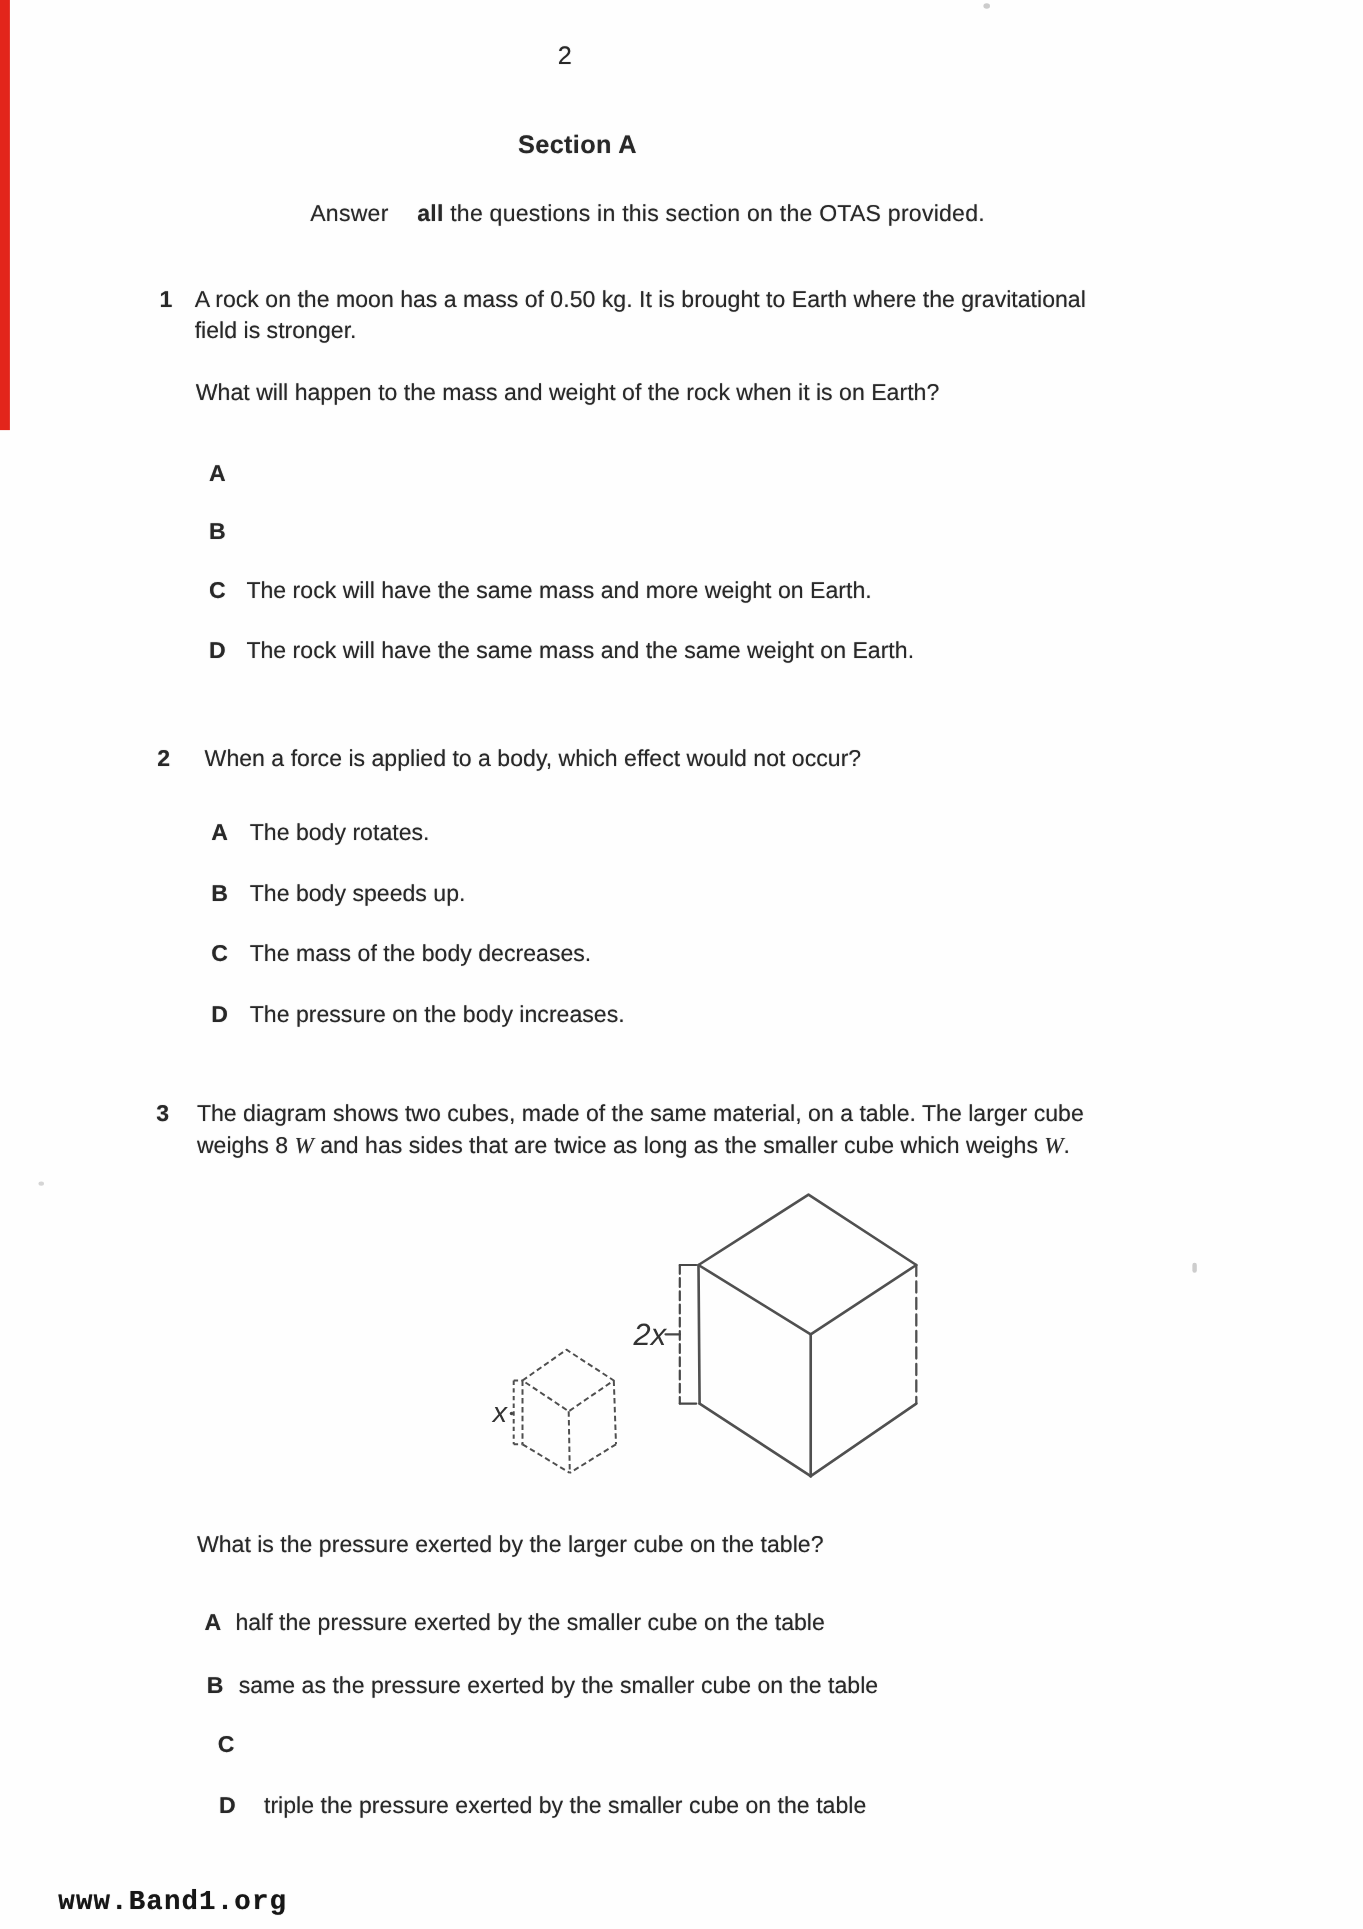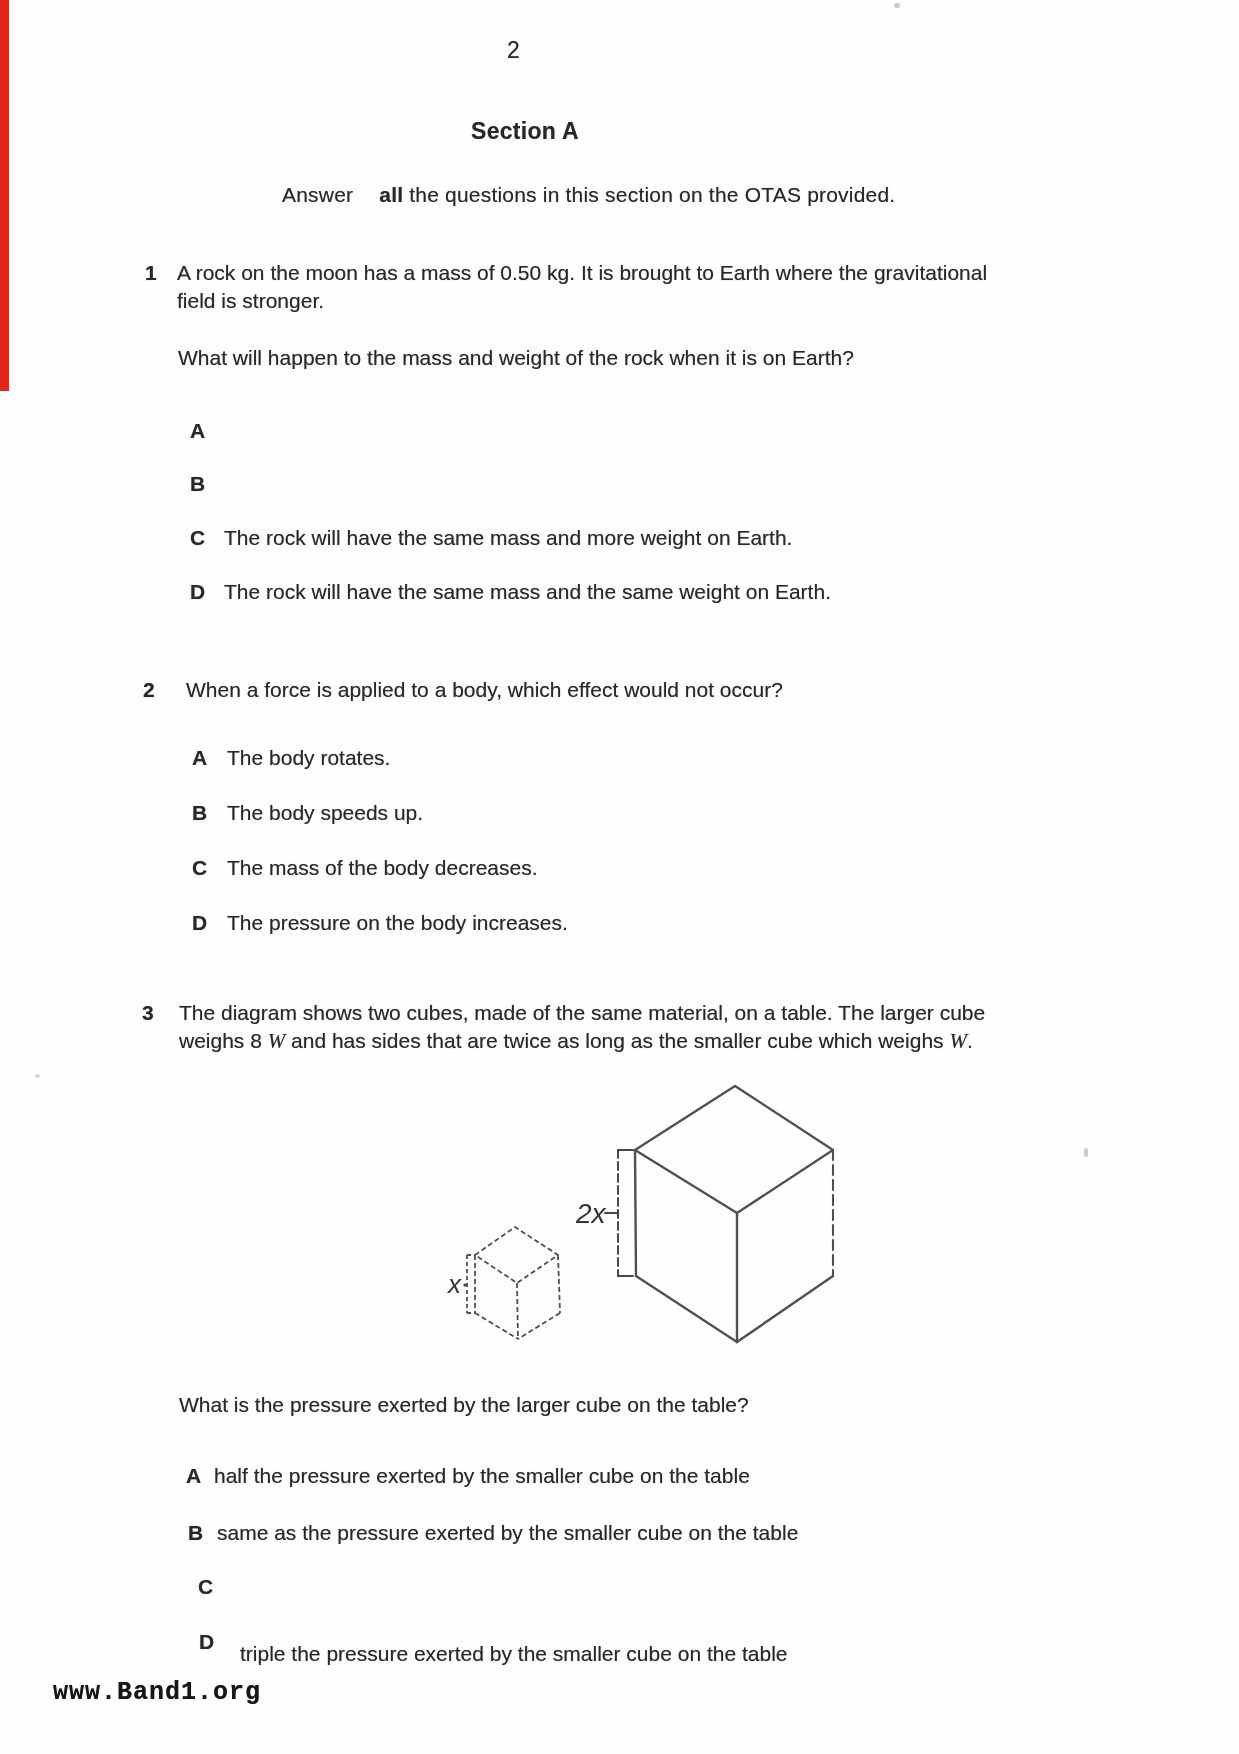--- a/index.html
+++ b/index.html
@@ -12,21 +12,21 @@
   .b{font-weight:bold;margin-left:20px;}
   .qnum{font-weight:bold;}
   .optletter{font-weight:bold;}
   .center-col{letter-spacing:.2px;}
   .sectionA{font-size:23px;font-weight:bold;letter-spacing:.3px;}
   .pageno{font-size:23px;}
   .serifW{font-family:"Liberation Serif",serif;font-style:italic;}
   .redbar{position:absolute;left:0;top:0;width:9px;height:391px;background:#e3251b;}
   .speck{position:absolute;border-radius:50%;}
   .site{font-family:"Liberation Mono","DejaVu Sans Mono",monospace;font-weight:bold;
-        font-size:25px;color:#161616;letter-spacing:1px;text-shadow:0 0 .7px rgba(0,0,0,.6);}
+        font-size:25px;color:#161616;letter-spacing:1px;text-shadow:0 0 .7px rgba(0,0,0,.6);margin-top:36px;}
   .papercode{font-size:22px;color:#222;letter-spacing:.6px;}
   svg text{font-family:"Liberation Sans",sans-serif;}
 </style>
 </head>
 <body>
 
 <div class="page">
 
   <div class="redbar"></div>
   <div class="speck" style="left:894px;top:3px;width:6px;height:5px;background:#a3a3a3;opacity:.55;"></div>
@@ -103,18 +103,18 @@
   </svg>
 
   <div class="t" style="left:179px;top:1393px;">What is the pressure exerted by the larger cube on the table?</div>
 
   <div class="t optletter" style="left:186px;top:1464px;">A</div>
   <div class="t" style="left:214px;top:1464px;">half the pressure exerted by the smaller cube on the table</div>
   <div class="t optletter" style="left:188px;top:1521px;">B</div>
   <div class="t" style="left:217px;top:1521px;">same as the pressure exerted by the smaller cube on the table</div>
   <div class="t optletter" style="left:198px;top:1575px;">C</div>
   <div class="t optletter" style="left:199px;top:1630px;">D</div>
-  <div class="t" style="left:240px;top:1630px;margin-top:12px;">triple the pressure exerted by the smaller cube on the table</div>
+  <div class="t" style="left:240px;top:1630px;">triple the pressure exerted by the smaller cube on the table</div>
 
   <div class="t site" style="left:53px;top:1681px;">www.Band1.org</div>
   <div class="t papercode" style="left:146px;top:1765px;">HGV EOY 2019 2E SCIENCE</div>
 
 </div>
 
 </body></html>

